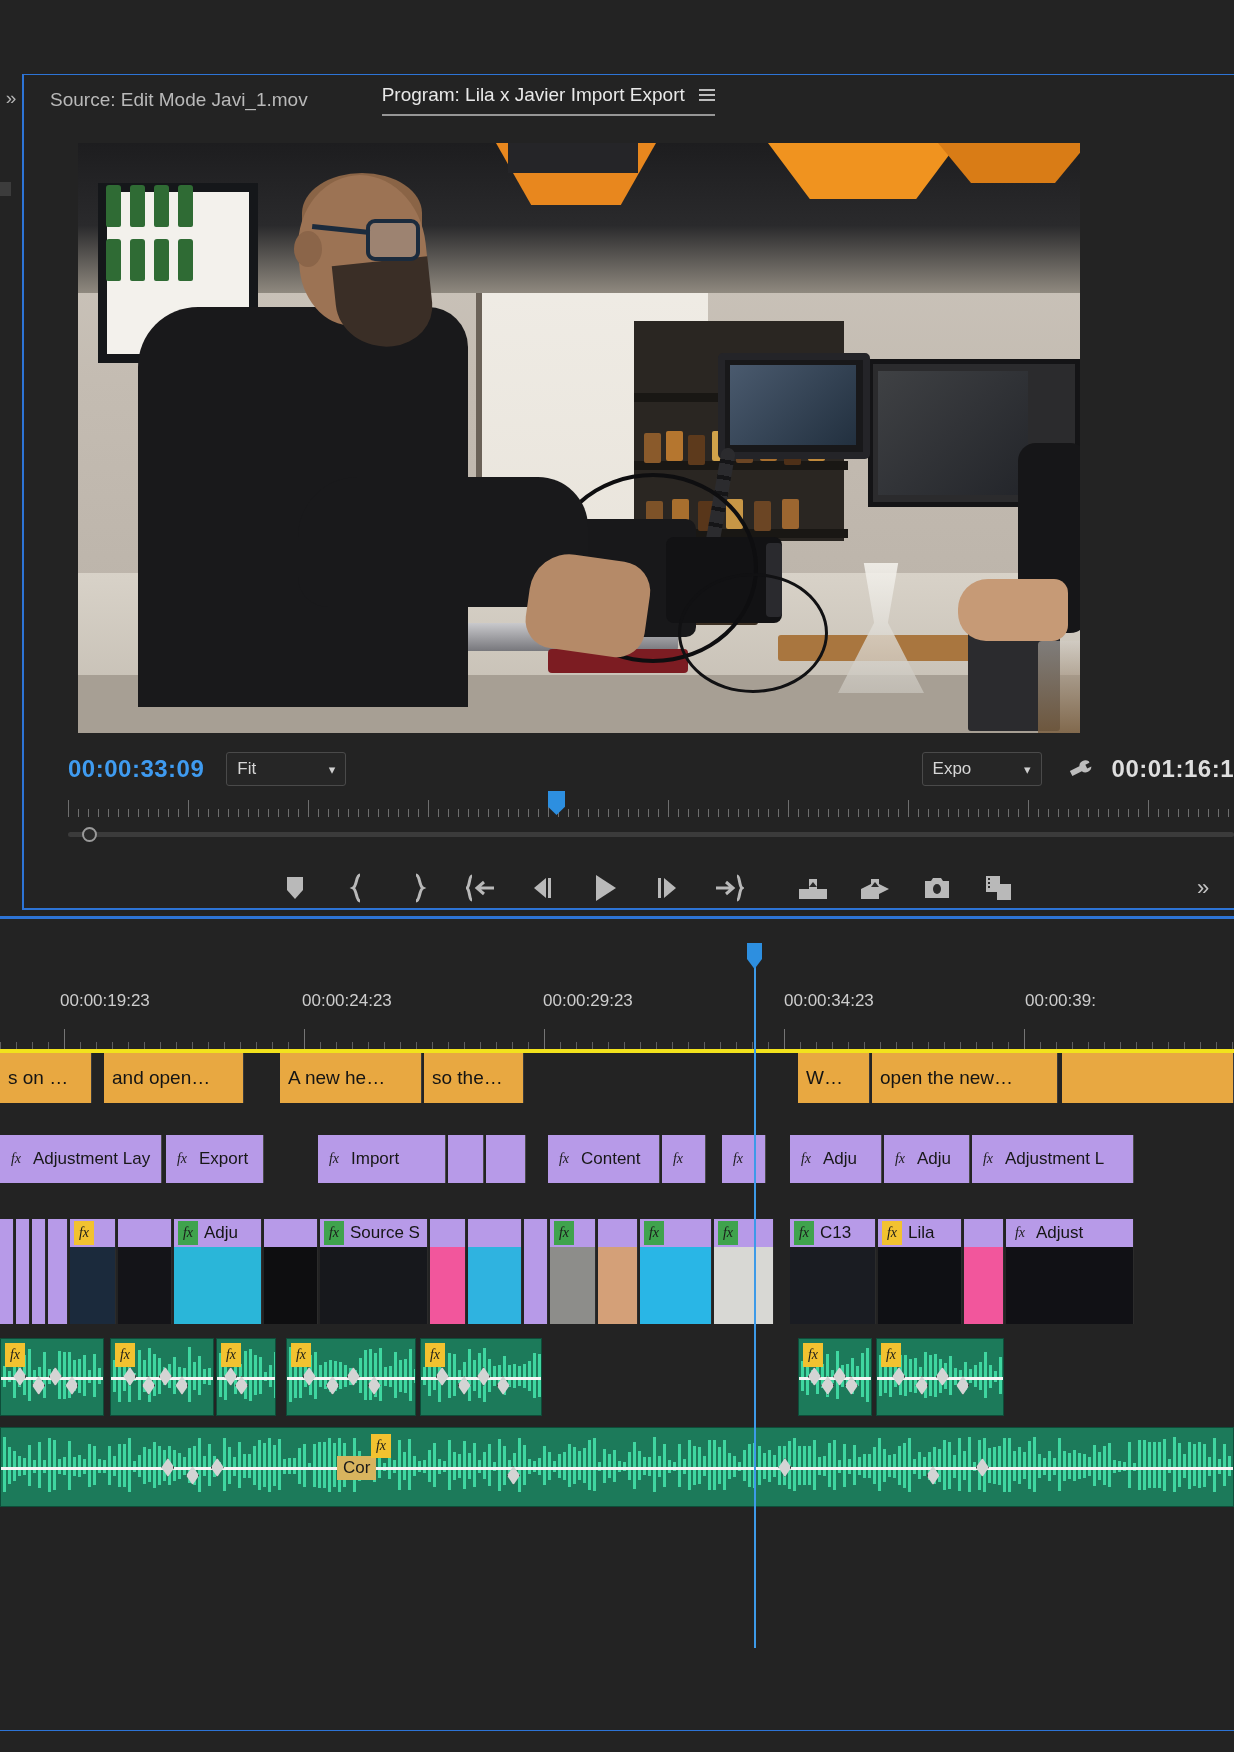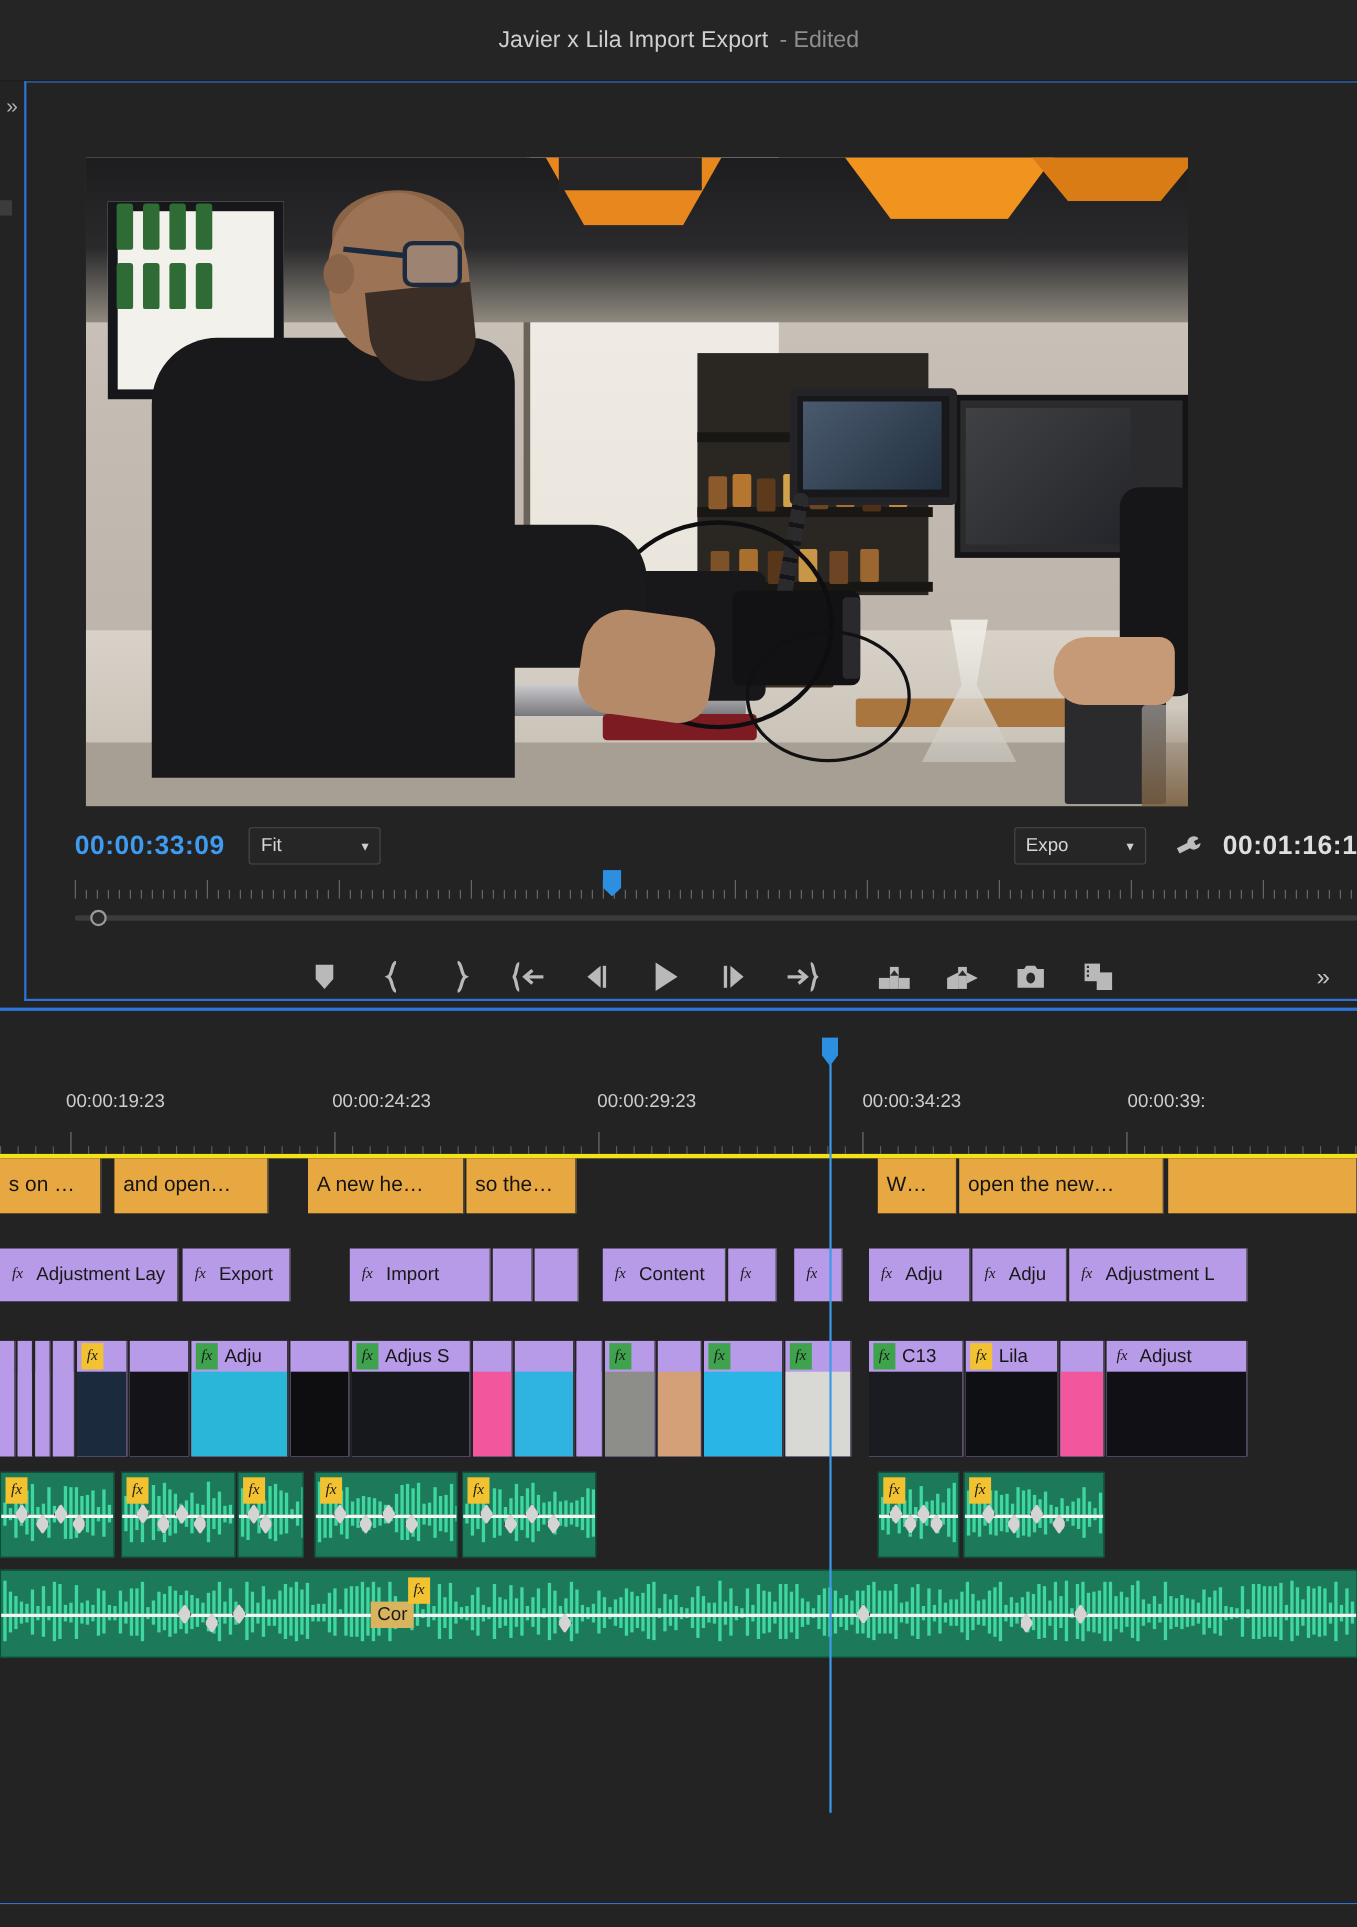--- a/index.html
+++ b/index.html
@@ -366,32 +366,39 @@
   .cor-label {
     position: absolute; background: #d8b45e; color: #1a1a1a;
     font-size: 17px; padding: 2px 6px;
   }
 </style>
 </head>
 <body>
 
 <div class="app">
 
-  <div class="titlebar">
-    <span class="title-text">Javier x Lila Import Export</span>
-    <span class="title-suffix">- Edited</span>
-  </div>
 
   <div class="left-rail">
     <div class="rail-chev">»</div>
     <div class="rail-stub"></div>
   </div>
 
   <div class="monitor-panel">
 
+    <div class="tabs-row">
+      <div class="tab">Source: Edit Mode Javi_1.mov</div>
+      <div class="tab active program">
+        <span>Program: Lila x Javier Import Export</span>
+        <span class="hamburger">
+            <i></i>
+            <i></i>
+            <i></i>
+          </span>
+      </div>
+    </div>
 
     <div class="video-frame">
       <div class="scene">
         <div class="wall"></div>
         <div class="window-bright"></div>
         <div class="window-frame"></div>
         <div class="shelf-unit"></div>
         <div class="shelf" style="top:250px"></div>
         <div class="shelf" style="top:318px"></div>
         <div class="shelf" style="top:386px"></div>
@@ -909,21 +916,21 @@
           </div>
           <div class="clip v-clip" style="left: 264px; width: 54px; background: rgb(183, 154, 232);">
             <div class="v-head">
               <span></span>
             </div>
             <div class="v-thumb" style="background: rgb(14, 14, 16);"></div>
           </div>
           <div class="clip v-clip" style="left: 320px; width: 108px; background: rgb(183, 154, 232);">
             <div class="v-head">
               <span class="fxbadge fx-green">fx</span>
-              <span>Adjus S</span>
+              <span>Source S</span>
             </div>
             <div class="v-thumb" style="background: rgb(23, 24, 28);"></div>
           </div>
           <div class="clip v-clip" style="left: 430px; width: 36px; background: rgb(183, 154, 232);">
             <div class="v-head">
               <span></span>
             </div>
             <div class="v-thumb" style="background: rgb(242, 86, 156);"></div>
           </div>
           <div class="clip v-clip" style="left: 468px; width: 54px; background: rgb(183, 154, 232);">

